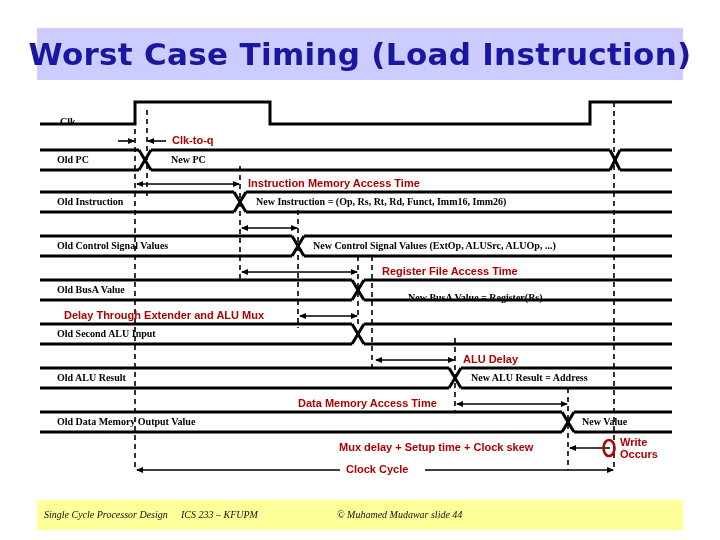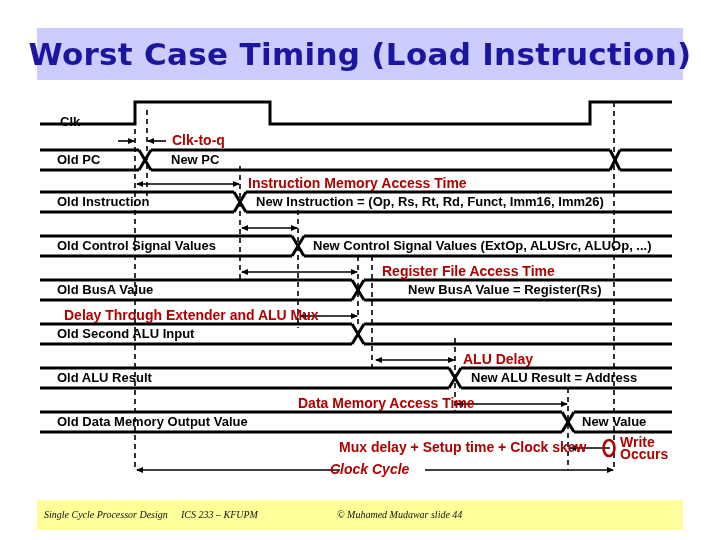--- a/index.html
+++ b/index.html
@@ -24,28 +24,28 @@
     white-space:nowrap;
   }
 
   
   .diagram{position:absolute;left:0;top:88px;width:720px;height:400px;}
   .diagram svg{display:block;}
 
   
   .lbl{
     position:absolute;white-space:nowrap;
-    font-family:Liberation Sans, sans-serif;
-    font-size:13px;font-weight:700;color:#000000;
+    font-family:Liberation Serif, serif;
+    font-size:10px;font-weight:700;color:#000000;
     line-height:11px;
   }
   .ann{
     position:absolute;white-space:nowrap;
     font-family:"Liberation Sans",sans-serif;
-    font-size:14px;font-weight:700;color:#b00000;
+    font-size:11px;font-weight:700;color:#b00000;
     line-height:11px;
   }
   .ann.two-line{line-height:11.5px;white-space:pre-line;}
 
   
   .footer-bar{
     position:absolute;left:37px;top:500px;width:646px;height:30px;
     background:#ffff99;
   }
   .foot{
@@ -208,34 +208,34 @@
     <div class="lbl" style="left:57px;  top:108px;">Old Instruction</div>
     <div class="lbl" style="left:57px;  top:152px;">Old Control Signal Values</div>
     <div class="lbl" style="left:57px;  top:196px;">Old BusA Value</div>
     <div class="lbl" style="left:57px;  top:240px;">Old Second ALU Input</div>
     <div class="lbl" style="left:57px;  top:284px;">Old ALU Result</div>
     <div class="lbl" style="left:57px;  top:328px;">Old Data Memory Output Value</div>
 
     <div class="lbl" style="left:171px; top:66px;">New PC</div>
     <div class="lbl" style="left:256px; top:108px;">New Instruction = (Op, Rs, Rt, Rd, Funct, Imm16, Imm26)</div>
     <div class="lbl" style="left:313px; top:152px;">New Control Signal Values (ExtOp, ALUSrc, ALUOp, ...)</div>
-    <div class="lbl" style="left:374px; top:196px;padding-left:34px;">New BusA Value = Register(Rs)</div>
+    <div class="lbl" style="left:374px; top:204px;padding-left:34px;">New BusA Value = Register(Rs)</div>
     <div class="lbl" style="left:471px; top:284px;">New ALU Result = Address</div>
     <div class="lbl" style="left:582px; top:328px;">New Value</div>
 
     <div class="ann" style="left:172px; top:47px;">Clk-to-q</div>
     <div class="ann" style="left:248px; top:90px;text-align:right;">Instruction Memory Access Time</div>
     <div class="ann" style="left:366px; top:178px;padding-left:16px;">Register File Access Time</div>
     <div class="ann" style="left:64px;  top:222px;">Delay Through Extender and ALU Mux</div>
     <div class="ann" style="left:463px; top:266px;">ALU Delay</div>
     <div class="ann" style="left:298px; top:310px;">Data Memory Access Time</div>
     <div class="ann" style="left:339px; top:354px;">Mux delay + Setup time + Clock skew</div>
     <div class="ann two-line" style="left:620px; top:349px;">Write
 Occurs</div>
-    <div class="ann" style="left:330px; top:376px;font-style:italic;">Clock Cycle</div>
+    <div class="ann" style="left:346px; top:376px;">Clock Cycle</div>
   </div>
 
   <div class="footer-bar"></div>
   <div class="foot foot-a">Single Cycle Processor Design</div>
   <div class="foot foot-b">ICS 233 – KFUPM</div>
   <div class="foot foot-c">© Muhamed Mudawar slide 44</div>
 
 </div>
 
 </body></html>

